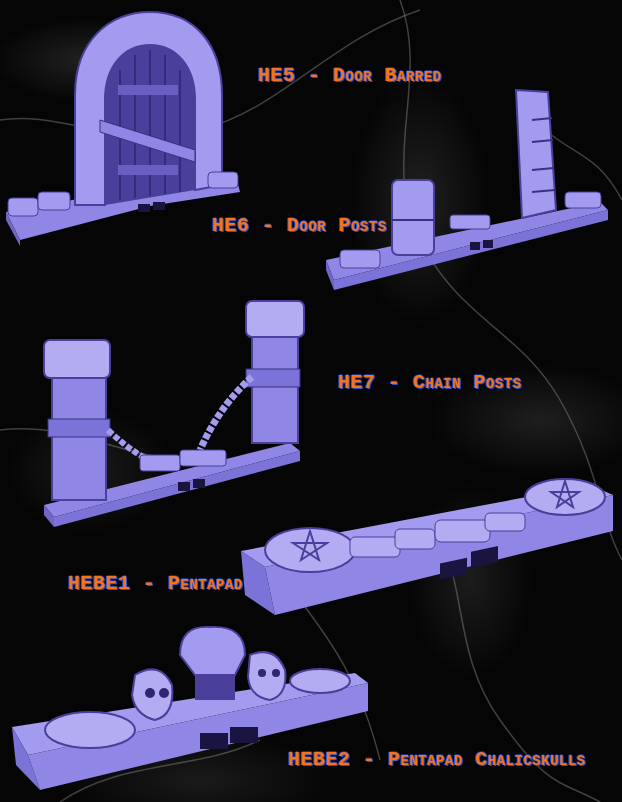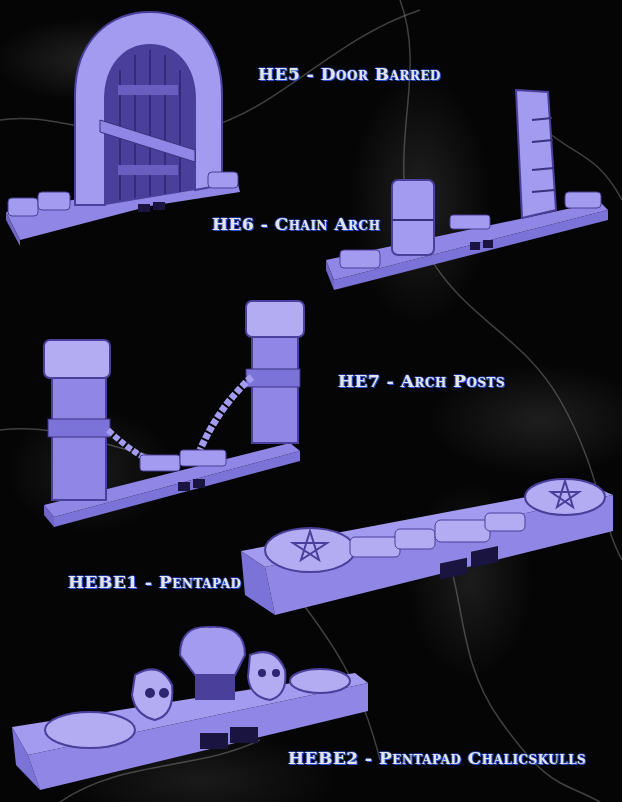--- a/index.html
+++ b/index.html
@@ -14,24 +14,25 @@
       radial-gradient(ellipse 140px 60px at 90px 60px, rgba(120,120,120,0.25), transparent 70%),
       radial-gradient(ellipse 100px 180px at 420px 200px, rgba(130,130,130,0.22), transparent 70%),
       radial-gradient(ellipse 160px 80px at 540px 420px, rgba(120,120,120,0.22), transparent 70%),
       radial-gradient(ellipse 120px 90px at 90px 470px, rgba(110,110,110,0.2), transparent 70%),
       radial-gradient(ellipse 200px 70px at 200px 780px, rgba(110,110,110,0.2), transparent 70%),
       radial-gradient(ellipse 90px 140px at 470px 580px, rgba(120,120,120,0.2), transparent 70%),
       #050505;
   }
   .vein { position:absolute; inset:0; }
   .label {
-    position: absolute; color: #e5e5e5; font-weight: bold; white-space: nowrap;
+    position: absolute; color: #f97316; font-weight: bold; white-space: nowrap;
     font-variant: small-caps; letter-spacing: 0.5px;
     text-shadow: 1px 1px 0 #2a4fd0, -1px 0 0 #2a4fd0, 0 -1px 0 #1b2f80, 1px 0 0 #1b2f80;
-    font-size: 17px;
+    font-size: 20px;
+    font-family: Liberation Mono, monospace;
   }
   .model { position: absolute; }
 </style>
 </head>
 <body>
 
 <div class="bg"></div>
 <svg class="vein" width="622" height="802">
   <g stroke="#8a8a8a" stroke-opacity="0.45" fill="none" stroke-width="1.5">
     <path d="M0 120 C60 110 120 150 200 130 S330 40 420 10"></path>
@@ -144,16 +145,16 @@
   </g>
   <g fill="#2e2670">
       <circle cx="150" cy="78" r="5"></circle>
       <circle cx="164" cy="78" r="5"></circle>
       <circle cx="262" cy="58" r="4"></circle>
       <circle cx="276" cy="58" r="4"></circle>
     </g>
 </svg>
 
 <div class="label" style="left:258px;top:64px">HE5 - Door Barred</div>
-<div class="label" style="left:212px;top:214px">HE6 - Chain Arch</div>
-<div class="label" style="left:338px;top:371px">HE7 - Arch Posts</div>
+<div class="label" style="left:212px;top:214px">HE6 - Door Posts</div>
+<div class="label" style="left:338px;top:371px">HE7 - Chain Posts</div>
 <div class="label" style="left:68px;top:572px">HEBE1 - Pentapad</div>
 <div class="label" style="left:288px;top:748px">HEBE2 - Pentapad Chalicskulls</div>
 
 </body></html>

